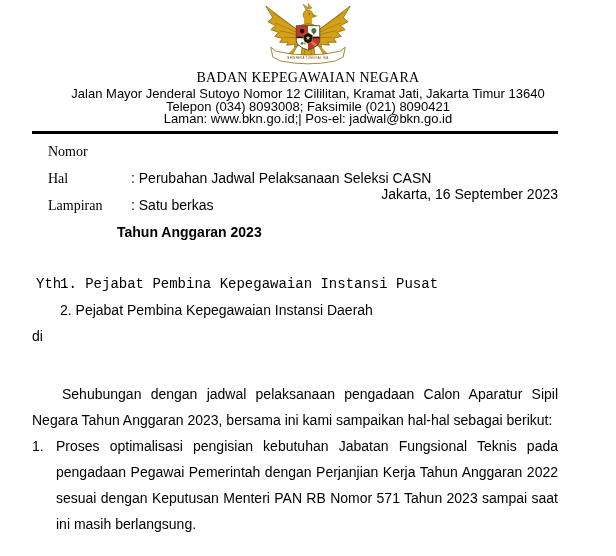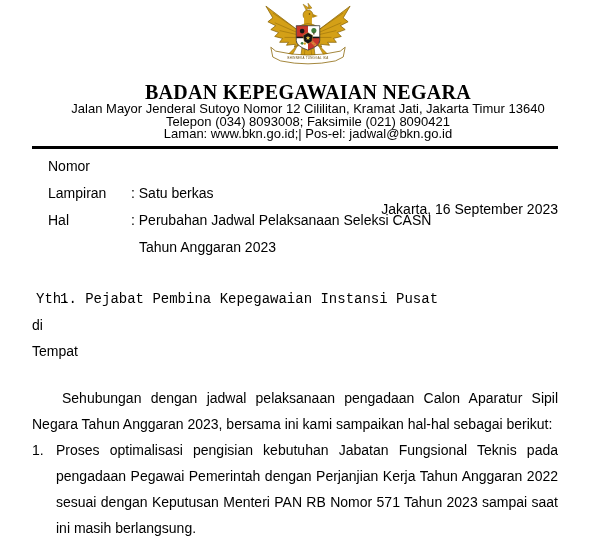--- a/index.html
+++ b/index.html
@@ -6,36 +6,36 @@
   body {
     width:616px; height:556px; overflow:hidden;
     background:#ffffff; color:#000000;
     font-family:"Liberation Sans", sans-serif;
     box-sizing:border-box; padding-top:3px;
     -webkit-font-smoothing:antialiased;
   }
   .letterhead { text-align:center; }
   .emblem { display:block; margin:0 auto; }
   .org-name {
-    font-family:"Liberation Serif", serif; font-weight:bold;
-    font-size:20px; line-height:21px; margin-top:16px; letter-spacing:0.3px;
+    font-family:"Liberation Serif", serif; font-weight:normal;
+    font-size:14px; line-height:21px; margin-top:1px; letter-spacing:0.3px;
   }
   .addr { font-size:13px; line-height:12.5px; }
   .rule { margin:5px 0 0 32px; width:526px; height:0; border-top:3.5px solid #000; }
   .content { margin-left:32px; width:526px; font-size:14px; }
   .meta { margin-top:4px; position:relative; }
   .meta-row { display:flex; line-height:27px; margin-left:16px; }
-  .meta-label { flex:0 0 83px; }
-  .meta-value2 { padding-left:8px; line-height:27px; margin-left:99px; }
+  .meta-label { flex:0 0 83px;font-family:Liberation Serif, serif; }
+  .meta-value2 { padding-left:8px; line-height:27px; margin-left:77px;font-weight:bold; }
   .date { position:absolute; top:0; right:0; line-height:27px;margin-top:43px; }
   .recipient { margin-top:25px; line-height:26px; }
   .recip-row1 { margin-left:4px;font-family:Liberation Mono, monospace; }
   .salutation { display:inline-block; width:24px; }
   .recip-row2 { margin-left:28px; }
-  .para { margin-top:21px; line-height:26px; text-align:justify; text-indent:30px; }
+  .para { margin-top:32px; line-height:26px; text-align:justify; text-indent:30px; }
   .list-item { display:flex; line-height:26px; }
   .item-num { flex:0 0 24px; }
   .item-text { flex:1; text-align:justify; }
 </style>
 </head>
 <body>
 
 <div class="letterhead">
   <svg class="emblem" width="90" height="63" viewBox="0 0 92 64" aria-hidden="true">
 
@@ -84,37 +84,37 @@
 
 <div class="rule"></div>
 
 <div class="content">
 
   <div class="meta">
     <div class="meta-row">
       <span class="meta-label">Nomor</span>
     </div>
     <div class="meta-row">
+      <span class="meta-label">Hal</span>
+      <span class="meta-value">: Perubahan Jadwal Pelaksanaan Seleksi CASN</span>
+    </div>
+    <div class="meta-row">
       <span class="meta-label">Lampiran</span>
       <span class="meta-value">: Satu berkas</span>
-    </div>
-    <div class="meta-row">
-      <span class="meta-label">Hal</span>
-      <span class="meta-value">: Perubahan Jadwal Pelaksanaan Seleksi CASN</span>
     </div>
     <div class="meta-value2">Tahun Anggaran 2023</div>
     <div class="date">Jakarta, 16 September 2023</div>
   </div>
 
   <div class="recipient">
     <div class="recip-row1">
       <span class="salutation">Yth.</span><span>1. Pejabat Pembina Kepegawaian Instansi Pusat</span>
     </div>
+    <div class="recip-row2">2. Pejabat Pembina Kepegawaian Instansi Daerah</div>
     <div>di</div>
-    <div>Tempat</div>
   </div>
 
   <div class="para">Sehubungan dengan jadwal pelaksanaan pengadaan Calon Aparatur Sipil Negara Tahun Anggaran 2023, bersama ini kami sampaikan hal-hal sebagai berikut:</div>
 
   <div class="list-item">
     <span class="item-num">1.</span>
     <span class="item-text">Proses optimalisasi pengisian kebutuhan Jabatan Fungsional Teknis pada pengadaan Pegawai Pemerintah dengan Perjanjian Kerja Tahun Anggaran 2022 sesuai dengan Keputusan Menteri PAN RB Nomor 571 Tahun 2023 sampai saat ini masih berlangsung.</span>
   </div>
 
 </div>

